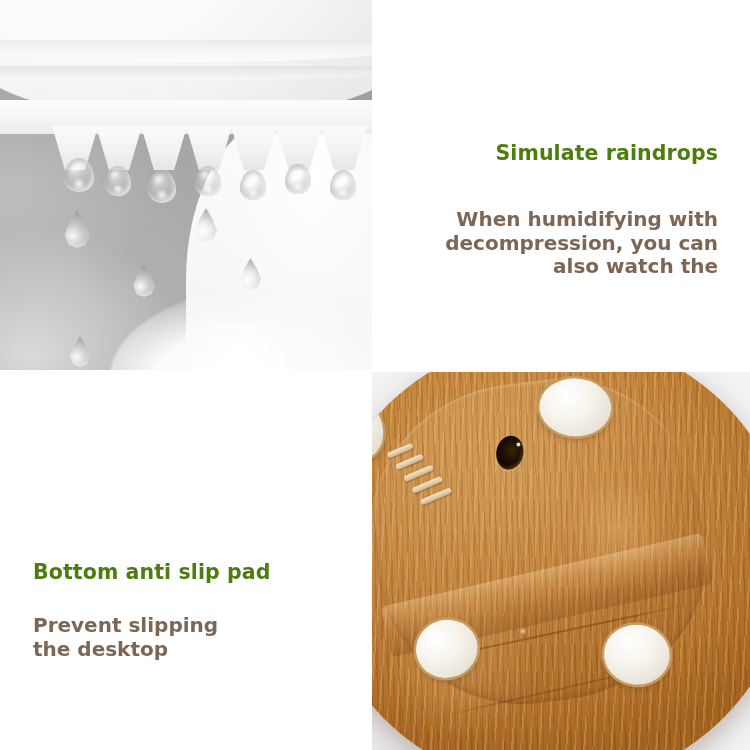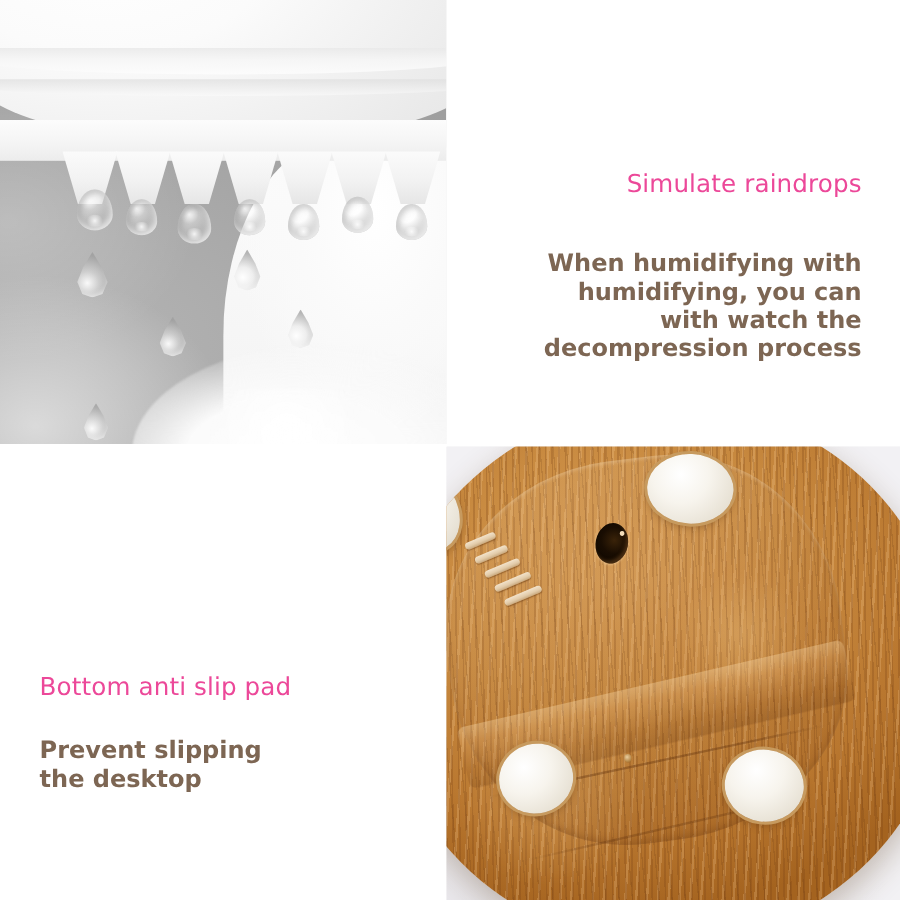--- a/index.html
+++ b/index.html
@@ -15,24 +15,24 @@
   
   .quad{position:absolute;overflow:hidden;}
   .q-tl{left:0;top:0;width:372px;height:370px;}
   .q-tr{left:372px;top:0;width:378px;height:370px;background:#fff;}
   .q-bl{left:0;top:370px;width:372px;height:380px;background:#fff;}
   .q-br{left:372px;top:372px;width:378px;height:378px;}
 
   
   .txtblock{position:absolute;}
   .heading{
-    font-weight:normal;
+    font-weight:bold;
     font-size:20.5px;
     letter-spacing:.1px;
-    color:#ec4899;
+    color:#4d7c0f;
     white-space:nowrap;
   }
   .body{
     font-size:20px;
     line-height:23.5px;
     color:#7D6653;
     font-weight:700;
   }
 
   
@@ -296,23 +296,22 @@
 
       <div class="splash"></div>
       <div class="splash2"></div>
     </div>
   </div>
 
   <div class="quad q-tr">
     <div class="txtblock tr-head heading">Simulate raindrops</div>
     <div class="txtblock tr-body body">
       <div>When humidifying with</div>
-      <div>humidifying, you can</div>
-      <div>with watch the</div>
-      <div>decompression process</div>
+      <div>decompression, you can</div>
+      <div>also watch the</div>
     </div>
   </div>
 
   <div class="quad q-bl">
     <div class="txtblock bl-head heading" style="top:166px;left:33px;">Bottom anti slip pad</div>
     <div class="txtblock bl-body body" style="top:244px;left:33px;">
       <div>Prevent slipping</div>
       <div>the desktop</div>
     </div>
   </div>

